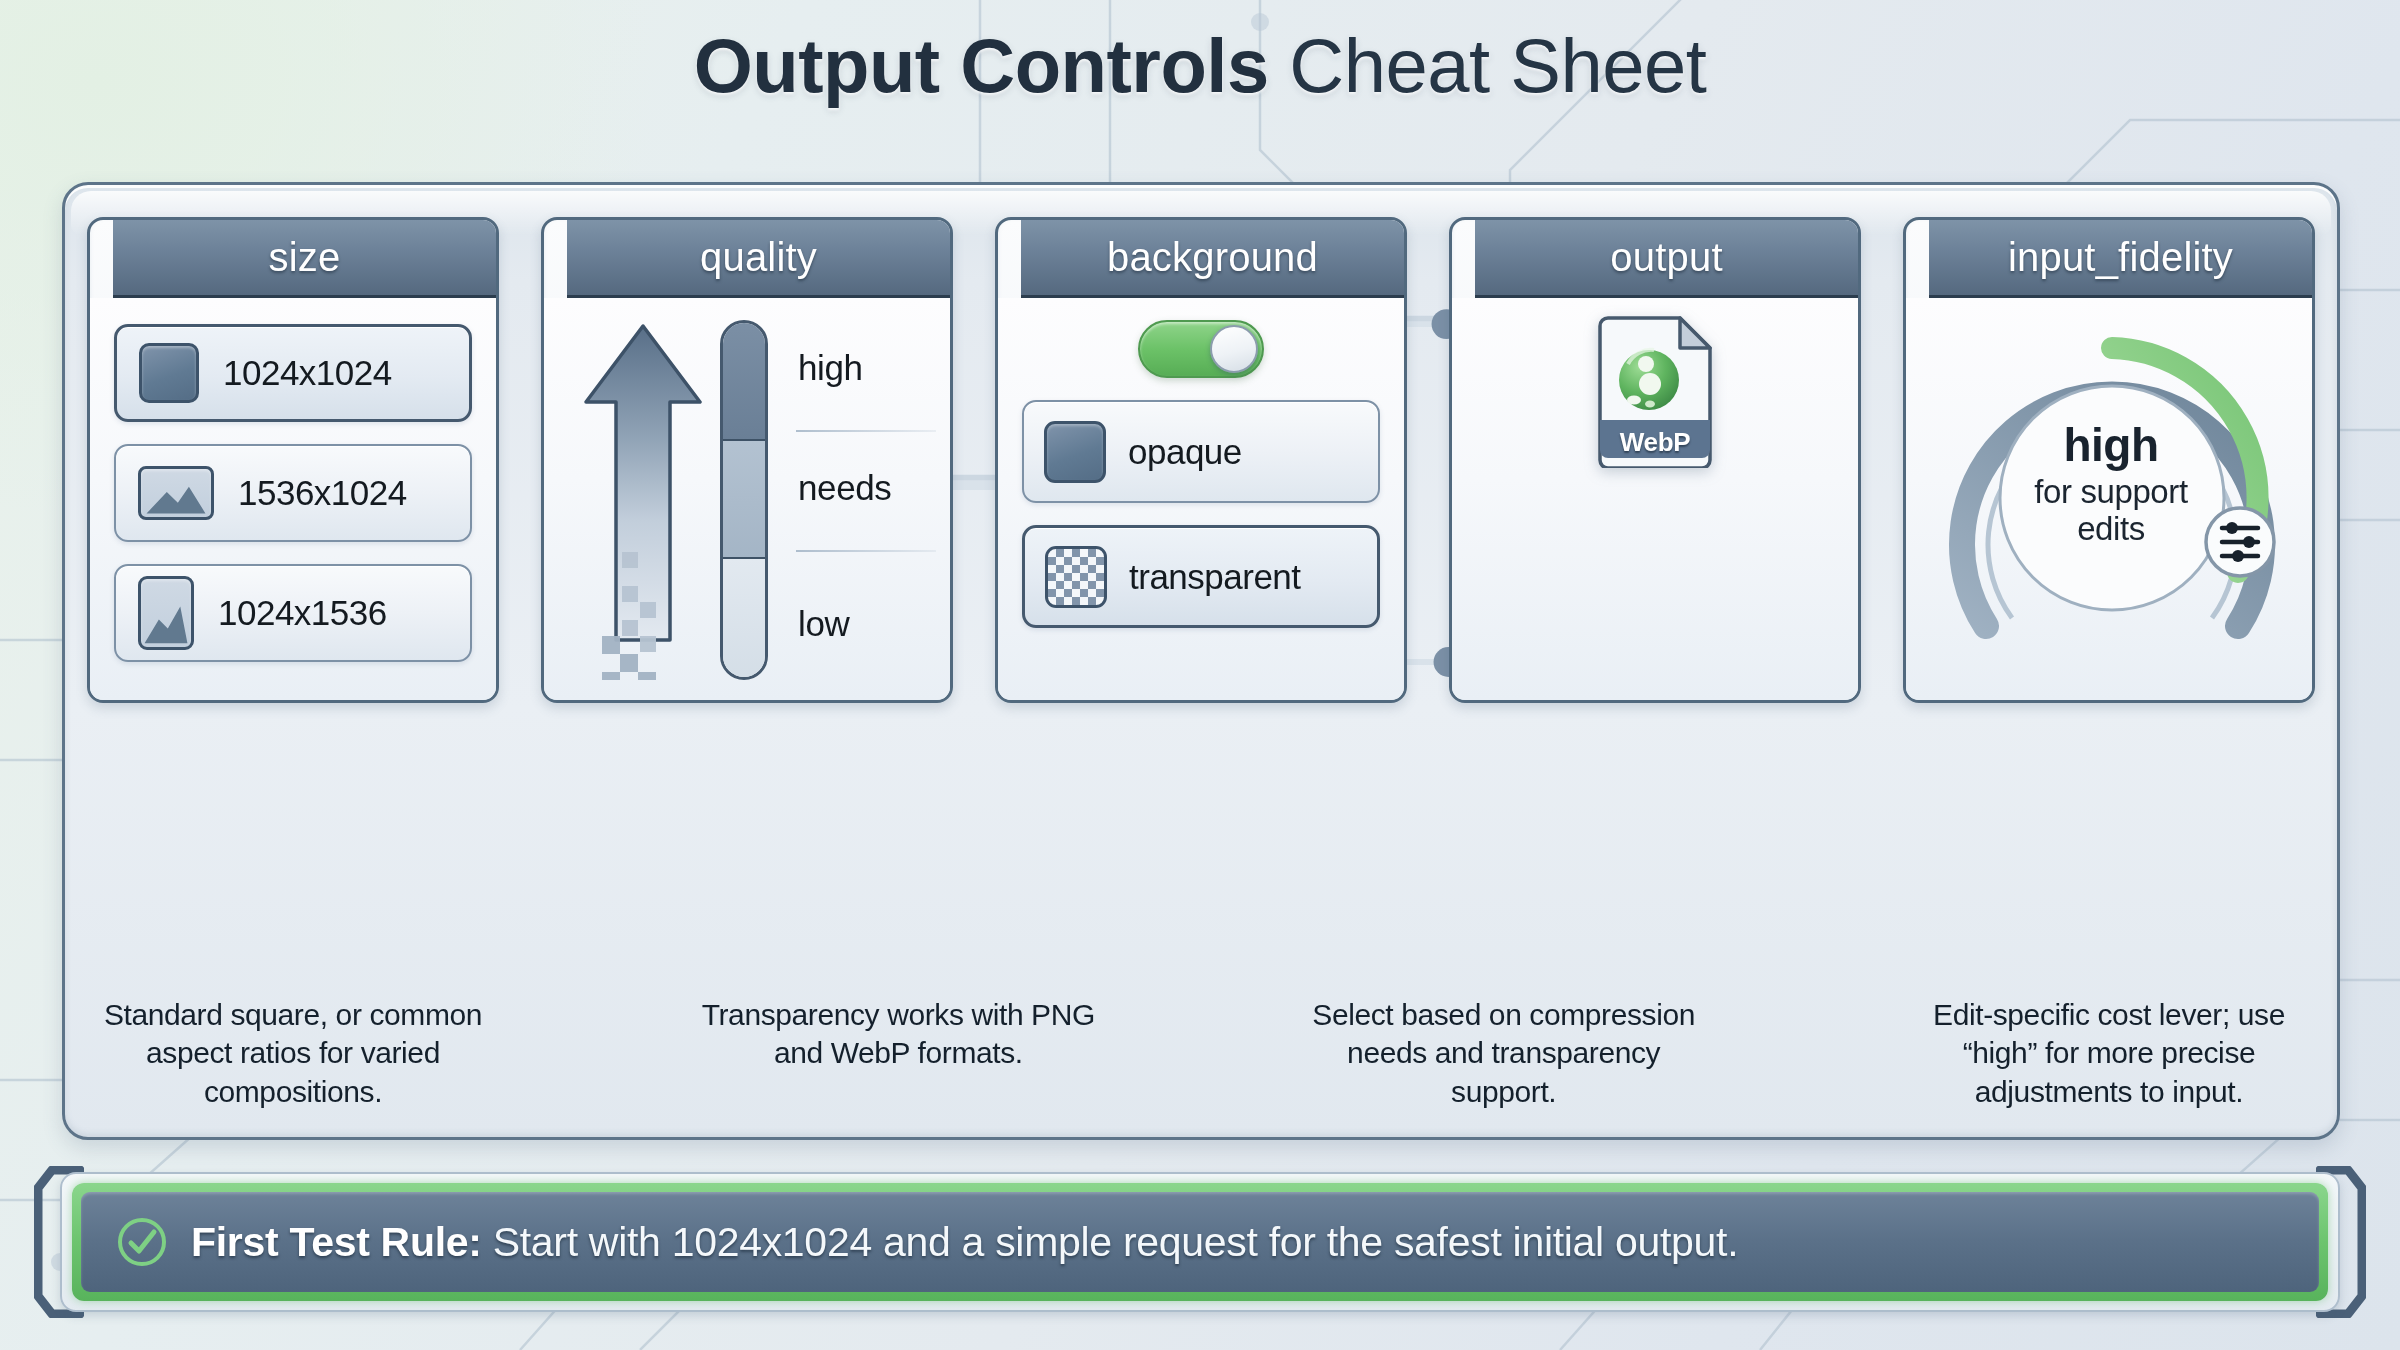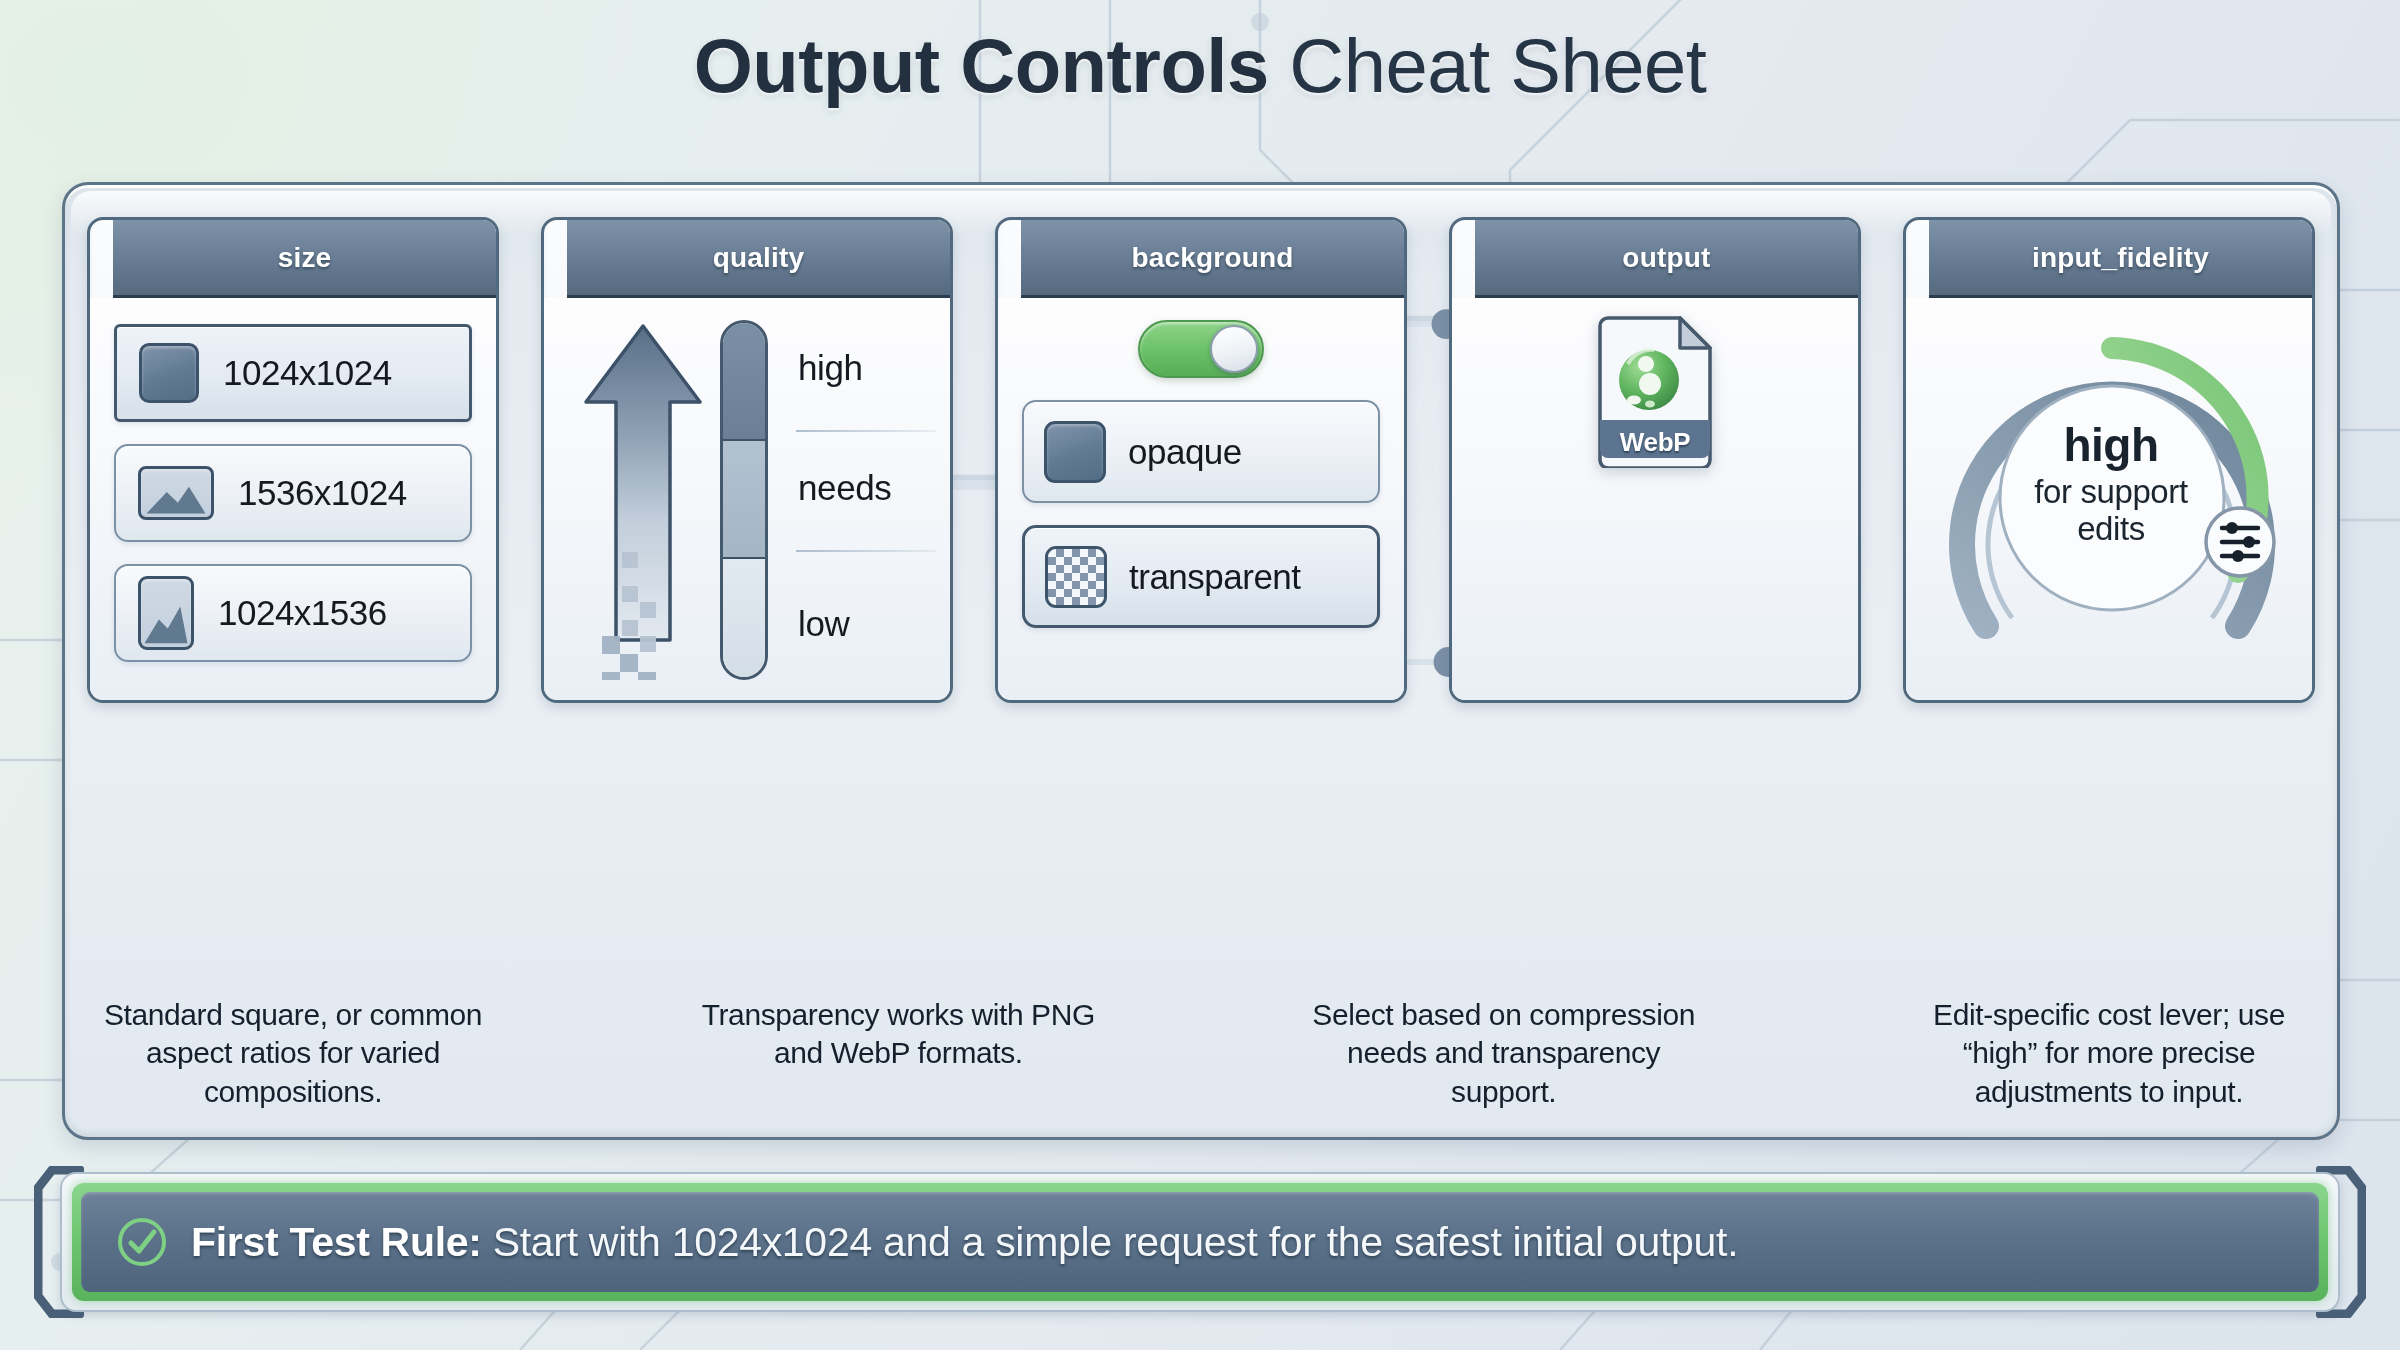--- a/index.html
+++ b/index.html
@@ -68,21 +68,21 @@
     box-shadow: 0 5px 12px rgba(70,95,120,0.20), inset 0 -2px 4px rgba(150,170,190,0.18);
     overflow: hidden;
   }
   .card-header {
     height: 78px;
     display: flex; align-items: center; justify-content: center;
     background: linear-gradient(180deg, #7c90a6 0%, #6b8098 38%, #56real 100%);
     background: linear-gradient(180deg, #7e93a8 0%, #6c8198 42%, #55697f 100%);
     border-bottom: 3px solid #2c3d4e;
     color: #ffffff;
-    font-size: 28px; font-weight: bold;
+    font-size: 40px; font-weight: normal;
     letter-spacing: 0.2px;
     text-shadow: 0 2px 3px rgba(25,40,55,0.55);
     margin-left: 23px;
   }
   .card-body {
     height: 402px;
     position: relative;
     background: linear-gradient(180deg, #fdfdfe 0%, #f6f8fb 45%, #e9eff5 100%);
   }
 
@@ -94,21 +94,20 @@
     border: 2.5px solid #7d91a6;
     background: linear-gradient(180deg, #f8fafc 0%, #edf1f6 50%, #dfe7ef 100%);
     box-shadow: inset 0 1px 0 rgba(255,255,255,0.95), 0 2px 5px rgba(90,115,140,0.16);
     display: flex; align-items: center; gap: 24px;
     padding-left: 22px;
   }
   .size-row.selected {
     border-color: #45596e;
     border-width: 3px;
     background: linear-gradient(180deg, #eef3f8 0%, #e3eaf2 55%, #d6e0ea 100%);
-    border-radius: 6px;
   }
   .size-row .label {
     font-size: 35px; color: #141a20; letter-spacing: -0.5px;
   }
   .thumb {
     border: 3px solid #3d536a;
     background: linear-gradient(160deg, #8094ab 0%, #607a93 55%, #546d86 100%);
     box-shadow: inset 0 2px 3px rgba(255,255,255,0.35);
     position: relative; overflow: hidden; flex: none;
   }

